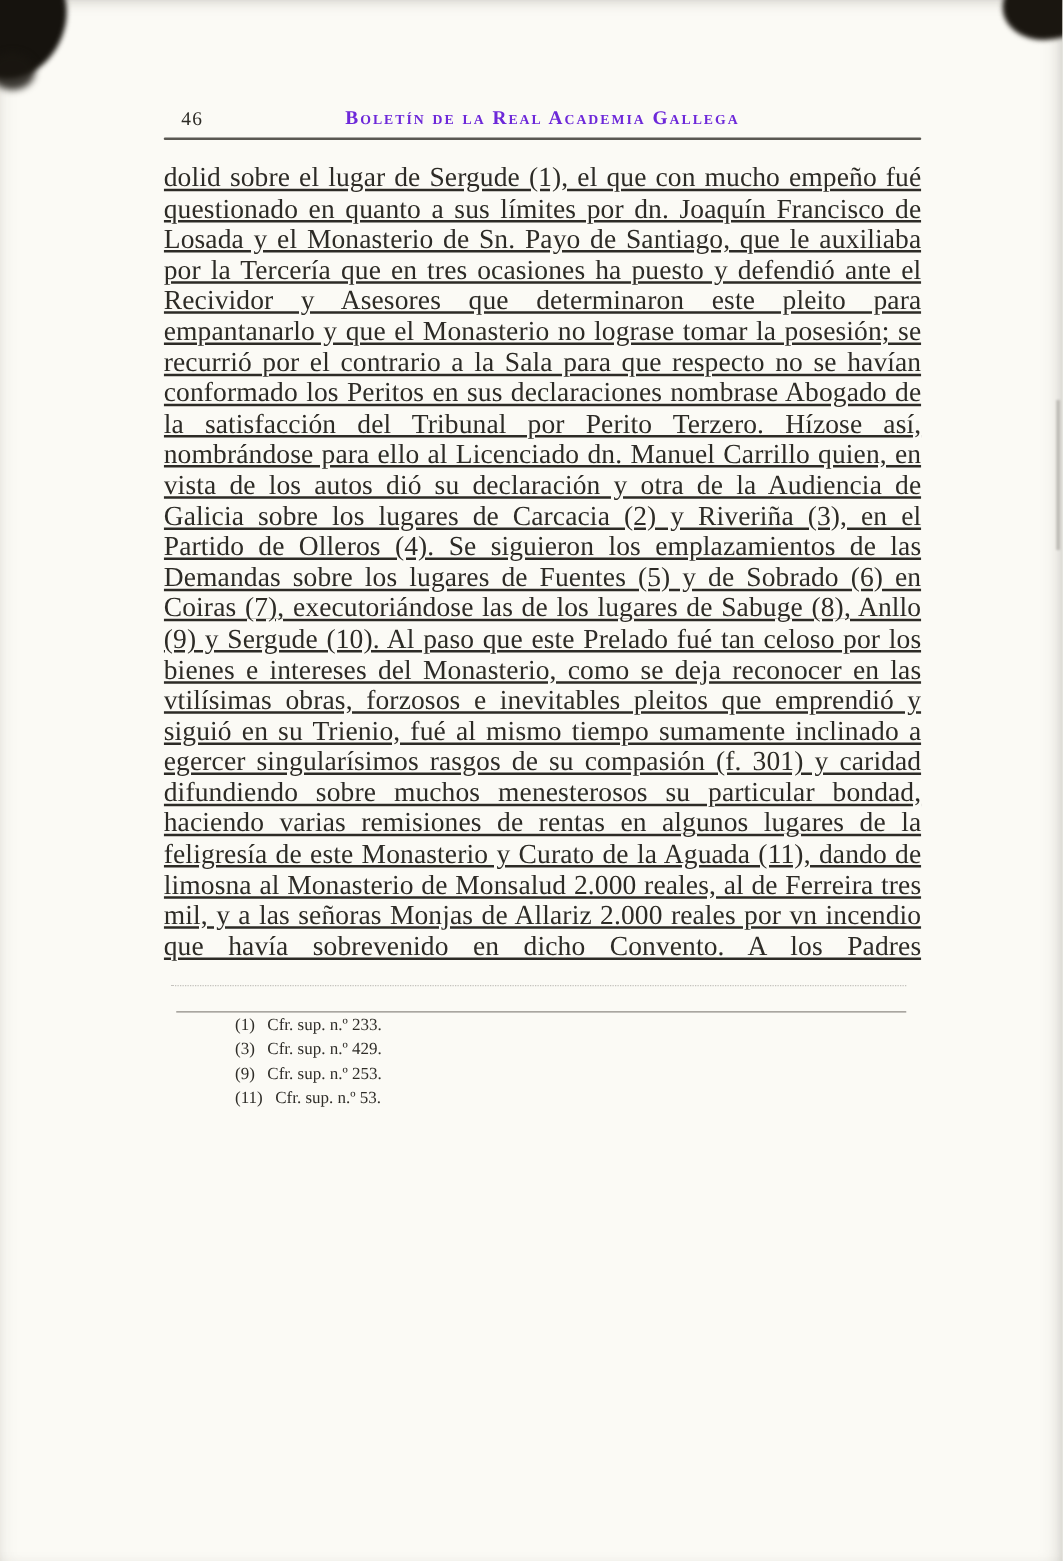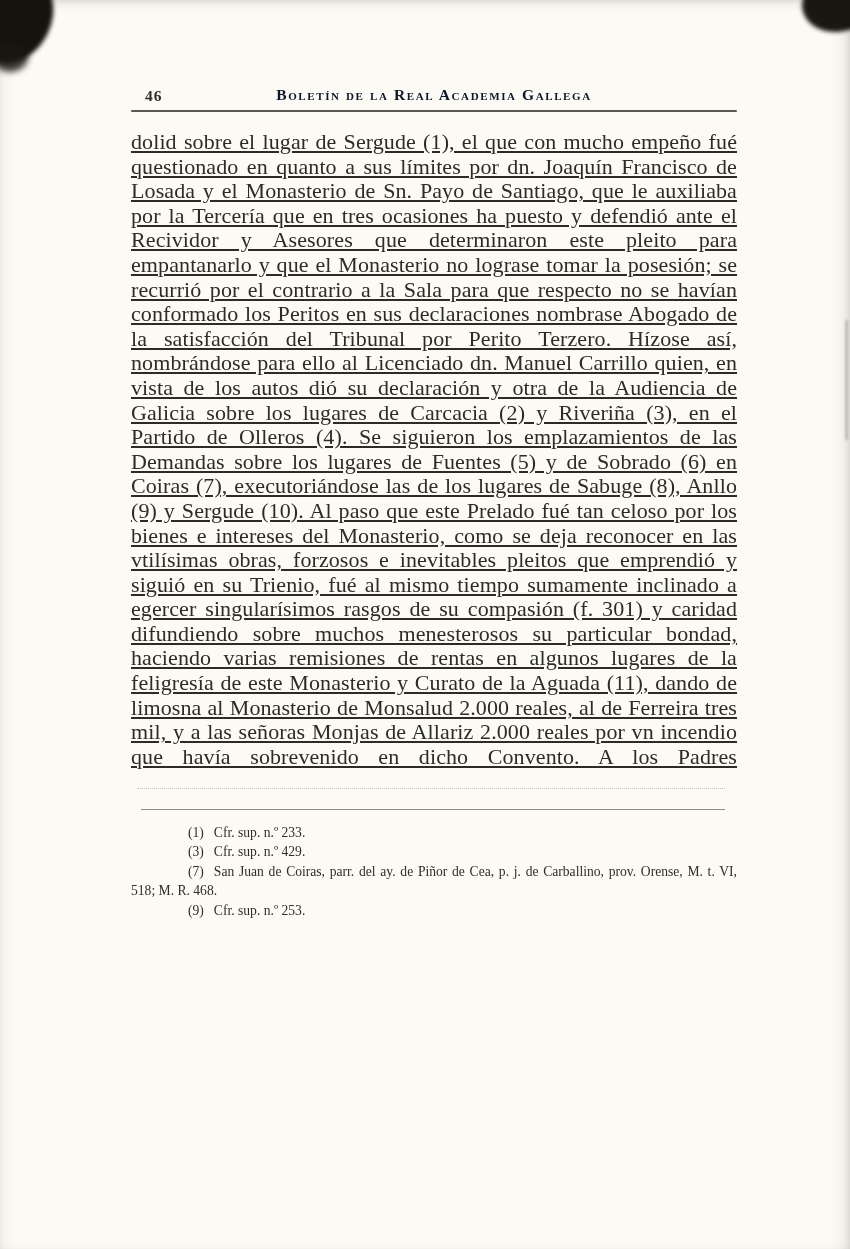--- a/index.html
+++ b/index.html
@@ -54,31 +54,31 @@
     position: absolute;
     left: 131px;
     top: 86px;
     width: 606px;
   }
   .header { position: relative; height: 20px; }
   .page-num {
     position: absolute;
     left: 14px; top: 1px;
     font-size: 15.5px;
-    font-weight: bold;
+    font-weight: normal;
     letter-spacing: 1px;
   }
   .header-title {
     display: block;
     text-align: center;
     font-weight: bold;
     font-variant: small-caps;
     font-size: 15.5px;
     letter-spacing: 1.6px;
-    color: #0f172a;
+    color: #6d28d9;
   }
   .header-rule {
     margin-top: 4px;
     height: 2px;
     background: rgba(45,42,36,.78);
     border-radius: 1px;
   }
   .body-text {
     margin: 18px 0 0;
     height: 642px;
@@ -95,21 +95,20 @@
     width: 588px;
     border-top: 1px dotted rgba(55,50,42,.28);
   }
   .footnote-rule {
     margin: 20px 0 0 10px;
     width: 584px;
     height: 1px;
     background: rgba(52,48,40,.55);
   }
   .footnotes {
-    margin-top: 13px;
     font-size: 13.6px;
     line-height: 19.4px;
     color: #2f2d28;
   }
   .footnote {
     text-indent: 57px;
     text-align: justify;
   }
   .footnote .fn-num { padding-right: 10px; }
 </style>
@@ -132,18 +131,18 @@
     <div class="header-rule"></div>
 
     <p class="body-text">dolid sobre el lugar de Sergude (1), el que con mucho empeño fué questionado en quanto a sus límites por dn. Joaquín Francisco de Losada y el Monasterio de Sn. Payo de Santiago, que le auxiliaba por la Tercería que en tres ocasiones ha puesto y defendió ante el Recividor y Asesores que determinaron este pleito para empantanarlo y que el Monasterio no lograse tomar la posesión; se recurrió por el contrario a la Sala para que respecto no se havían conformado los Peritos en sus declaraciones nombrase Abogado de la satisfacción del Tribunal por Perito Terzero. Hízose así, nombrándose para ello al Licenciado dn. Manuel Carrillo quien, en vista de los autos dió su declaración y otra de la Audiencia de Galicia sobre los lugares de Carcacia (2) y Riveriña (3), en el Partido de Olleros (4). Se siguieron los emplazamientos de las Demandas sobre los lugares de Fuentes (5) y de Sobrado (6) en Coiras (7), executoriándose las de los lugares de Sabuge (8), Anllo (9) y Sergude (10). Al paso que este Prelado fué tan celoso por los bienes e intereses del Monasterio, como se deja reconocer en las vtilísimas obras, forzosos e inevitables pleitos que emprendió y siguió en su Trienio, fué al mismo tiempo sumamente inclinado a egercer singularísimos rasgos de su compasión (f. 301) y caridad difundiendo sobre muchos menesterosos su particular bondad, haciendo varias remisiones de rentas en algunos lugares de la feligresía de este Monasterio y Curato de la Aguada (11), dando de limosna al Monasterio de Monsalud 2.000 reales, al de Ferreira tres mil, y a las señoras Monjas de Allariz 2.000 reales por vn incendio que havía sobrevenido en dicho Convento. A los Padres Franciscanos</p>
 
     <div class="artifact-dots"></div>
     <div class="footnote-rule"></div>
 
     <div class="footnotes">
       <div class="footnote"><span class="fn-num">(1)</span><span>Cfr. sup. n.º 233.</span></div>
       <div class="footnote"><span class="fn-num">(3)</span><span>Cfr. sup. n.º 429.</span></div>
-      <div class="footnote"><span class="fn-num">(7)</span><span>San Juan de Coiras, parr. del ay. de Piñor de Cea, p. j. de Carballino, prov. Orense, M. t. VI, 518; M. R. 468.</span></div>
       <div class="footnote"><span class="fn-num">(9)</span><span>Cfr. sup. n.º 253.</span></div>
+      <div class="footnote"><span class="fn-num">(11)</span><span>Cfr. sup. n.º 53.</span></div>
     </div>
 
   </div>
 </div>
 
 </body></html>

